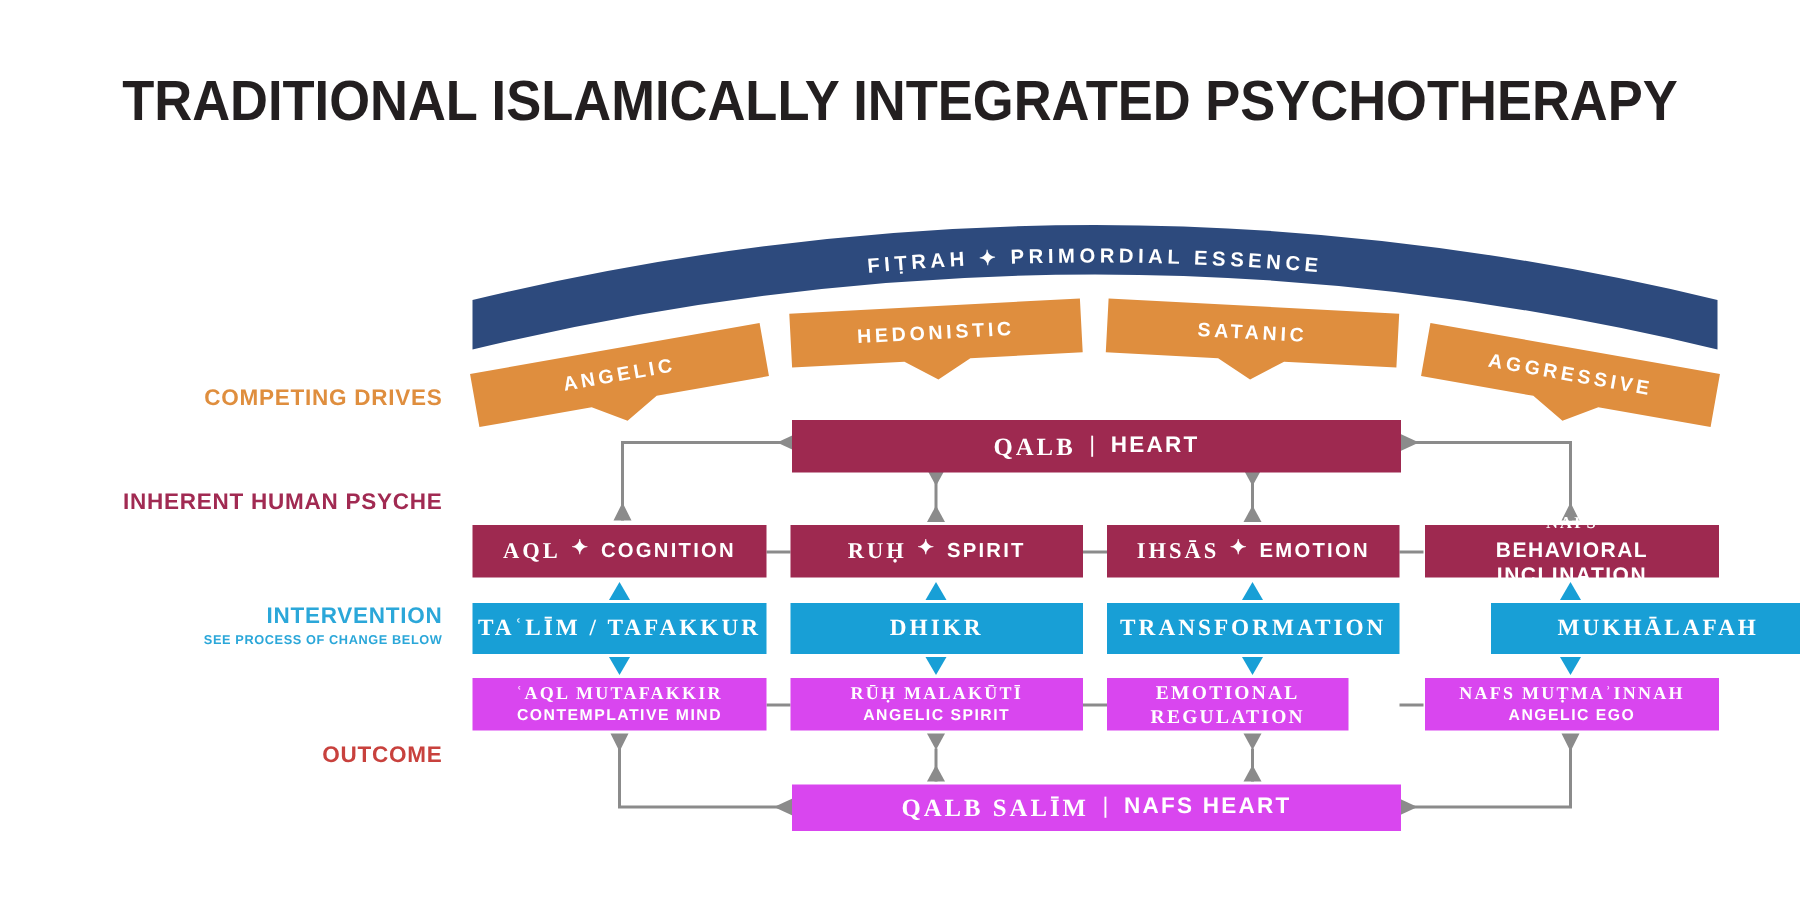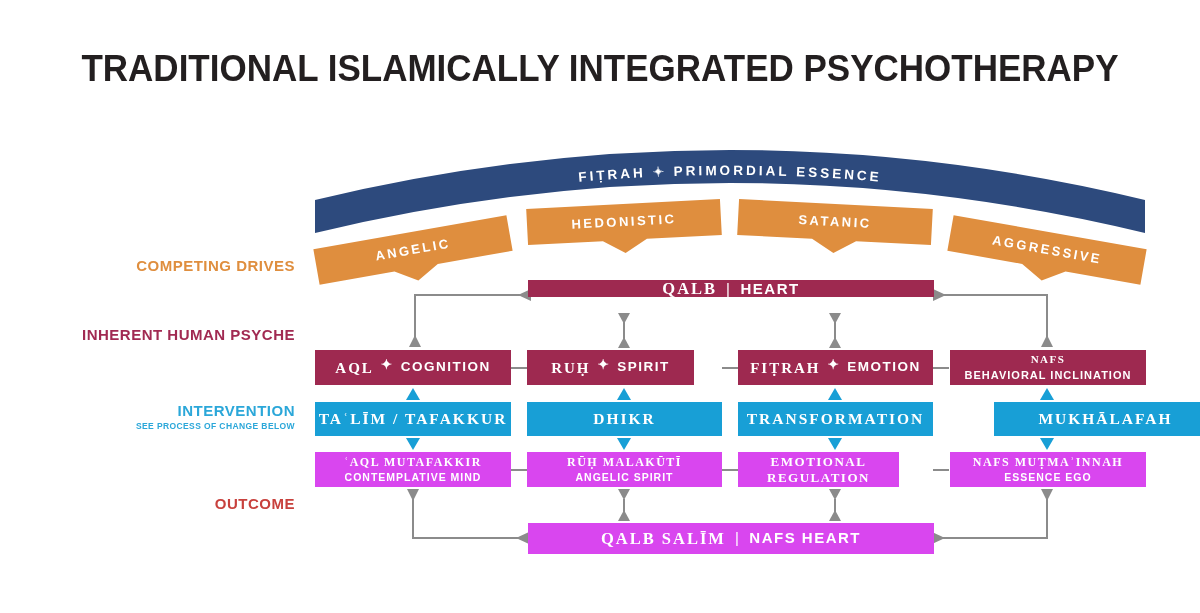--- a/index.html
+++ b/index.html
@@ -41,21 +41,21 @@
   .wide .latin{font-size:15px;}
   .mid .arabic{font-size:15px;}
   .mid .latin{font-size:13.5px;}
   .interv{font-family:"Liberation Serif","DejaVu Serif",serif;font-weight:700;
     font-size:15.5px;letter-spacing:2px;}
   .stack1{font-family:"Liberation Serif","DejaVu Serif",serif;font-weight:700;
     font-size:12px;letter-spacing:1.5px;display:block;}
   .stack2{font-family:"Liberation Sans",sans-serif;font-weight:700;
     font-size:10.5px;letter-spacing:1px;display:block;margin-top:2px;}
   .smstack1{font-size:11px;}
-  .smstack2{font-size:11px;}
+  .smstack2{font-size:14px;}
   .single{font-family:"Liberation Serif","DejaVu Serif",serif;font-weight:700;
     font-size:13px;letter-spacing:1.5px;}
 </style>
 </head>
 <body>
 
 <div class="canvas">
 
   <h1 class="page-title">TRADITIONAL ISLAMICALLY INTEGRATED PSYCHOTHERAPY</h1>
 
@@ -134,45 +134,45 @@
       <polygon points="1040,438 1054,438 1047,450"></polygon>
     </g>
   </svg>
 
   <div class="side-label" style="top:257px;color:#df8e3e;">COMPETING DRIVES</div>
   <div class="side-label" style="top:326px;color:#a12a52;">INHERENT HUMAN PSYCHE</div>
   <div class="side-label" style="top:402px;color:#2ba7d9;">INTERVENTION</div>
   <div class="side-note" style="top:421px;">SEE PROCESS OF CHANGE BELOW</div>
   <div class="side-label" style="top:495px;color:#c8413d;">OUTCOME</div>
 
-  <div class="box maroon wide" style="left:528px;top:280px;width:406px;height:17px;">
+  <div class="box maroon wide" style="left:528px;top:280px;width:406px;height:35px;">
     <div class="row-line">
       <span class="arabic">QALB</span>
       <span class="latin bar">|</span>
       <span class="latin">HEART</span>
     </div>
   </div>
 
   <div class="box maroon mid" style="left:315px;top:350px;width:196px;height:35px;">
     <div class="row-line">
       <span class="arabic">AQL</span>
       <span class="latin sep">✦</span>
       <span class="latin">COGNITION</span>
     </div>
   </div>
-  <div class="box maroon mid" style="left:527px;top:350px;width:167px;height:35px;">
+  <div class="box maroon mid" style="left:527px;top:350px;width:195px;height:35px;">
     <div class="row-line">
       <span class="arabic">RUḤ</span>
       <span class="latin sep">✦</span>
       <span class="latin">SPIRIT</span>
     </div>
   </div>
   <div class="box maroon mid" style="left:738px;top:350px;width:195px;height:35px;">
     <div class="row-line">
-      <span class="arabic">FIṬRAH</span>
+      <span class="arabic">IHSĀS</span>
       <span class="latin sep">✦</span>
       <span class="latin">EMOTION</span>
     </div>
   </div>
   <div class="box maroon" style="left:950px;top:350px;width:196px;height:35px;">
     <span class="stack1 smstack1">NAFS</span>
     <span class="stack2 smstack2">BEHAVIORAL INCLINATION</span>
   </div>
 
   <div class="box blue" style="left:315px;top:402px;width:196px;height:34px;">
@@ -194,21 +194,21 @@
   </div>
   <div class="box red" style="left:527px;top:452px;width:195px;height:35px;">
     <span class="stack1">RŪḤ MALAKŪTĪ</span>
     <span class="stack2">ANGELIC SPIRIT</span>
   </div>
   <div class="box red" style="left:738px;top:452px;width:161px;height:35px;">
     <span class="single">EMOTIONAL REGULATION</span>
   </div>
   <div class="box red" style="left:950px;top:452px;width:196px;height:35px;">
     <span class="stack1">NAFS MUṬMAʾINNAH</span>
-    <span class="stack2">ESSENCE EGO</span>
+    <span class="stack2">ANGELIC EGO</span>
   </div>
 
   <div class="box red wide" style="left:528px;top:523px;width:406px;height:31px;">
     <div class="row-line">
       <span class="arabic">QALB SALĪM</span>
       <span class="latin bar">|</span>
       <span class="latin">NAFS HEART</span>
     </div>
   </div>
 

